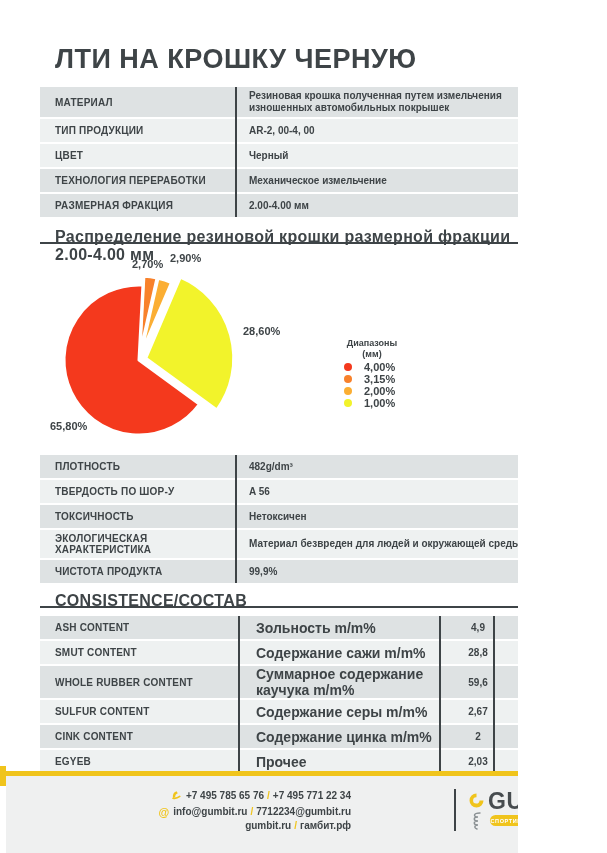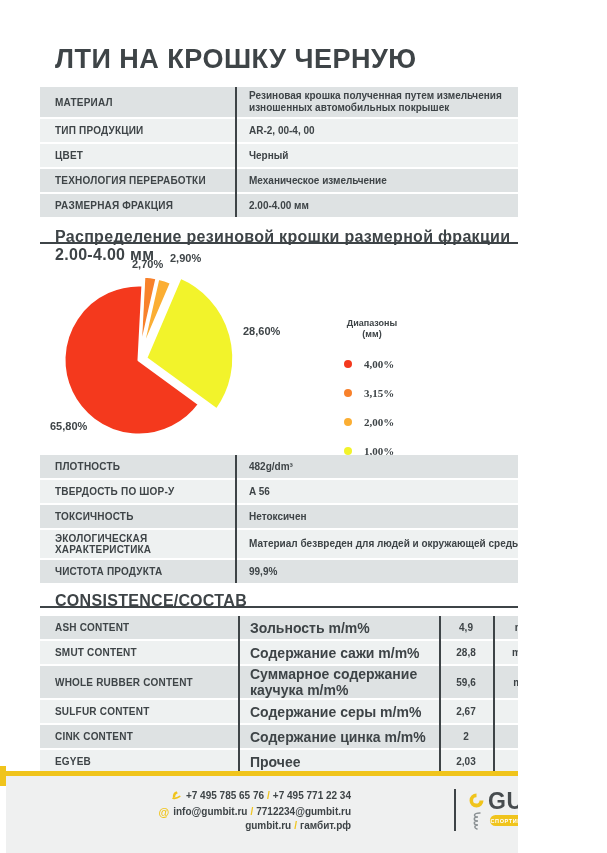--- a/index.html
+++ b/index.html
@@ -19,28 +19,28 @@
   .v-divider{position:absolute;width:2px;background:#3E4447;top:0;}
 
   .section-heading{position:absolute;left:55px;font-size:16px;font-weight:800;letter-spacing:.3px;}
   .heading-rule{position:absolute;left:40px;width:527px;height:2px;background:#3E4447;}
 
   
   #chart-area{position:absolute;left:40px;top:252px;width:527px;height:206px;}
   #pie-svg{position:absolute;left:0;top:0;}
   .pie-label{position:absolute;font-size:11px;font-weight:800;color:#3E4447;white-space:nowrap;}
   #legend{position:absolute;left:296px;top:66px;width:100px;}
-  .legend-title{width:72px;text-align:center;font-size:9px;font-weight:700;line-height:1.25;}
-  .legend-item{display:flex;align-items:center;gap:12px;margin-top:17px;padding-left:8px;font-family:Liberation Serif, serif;}
+  .legend-title{width:72px;text-align:center;font-size:9px;font-weight:700;line-height:1.25;margin-top:20px;}
+  .legend-item{display:flex;align-items:center;gap:12px;padding-left:8px;}
   .legend-dot{width:8px;height:8px;border-radius:50%;flex:0 0 auto;}
   .legend-label{font-size:11px;font-weight:800;}
 
   
   #comp-table{position:absolute;left:40px;top:616px;width:525px;display:flex;flex-direction:column;gap:2px;}
-  .comp-row{display:grid;grid-template-columns:198px 201px 54px 1fr;min-height:23px;align-items:center;}
+  .comp-row{display:grid;grid-template-columns:198px 201px 54px 1fr;min-height:23px;align-items:center;gap:6px;}
   .comp-en{padding-left:15px;font-size:10px;font-weight:700;letter-spacing:.2px;}
   .comp-ru{padding-left:12px;font-size:14px;font-weight:700;}
   .comp-val{text-align:center;font-size:10px;font-weight:700;}
   .comp-lim{text-align:center;font-size:10px;font-weight:700;}
 
   
   #footer-line{position:absolute;left:0;top:771px;width:607px;height:5px;}
   #footer-stub{position:absolute;left:0;top:766px;width:6px;height:20px;}
   #footer-bg{position:absolute;left:6px;top:776px;width:601px;height:77px;background:#EFF0F0;}
   #contacts{position:absolute;top:789px;right:167px;text-align:right;font-size:10px;font-weight:700;

